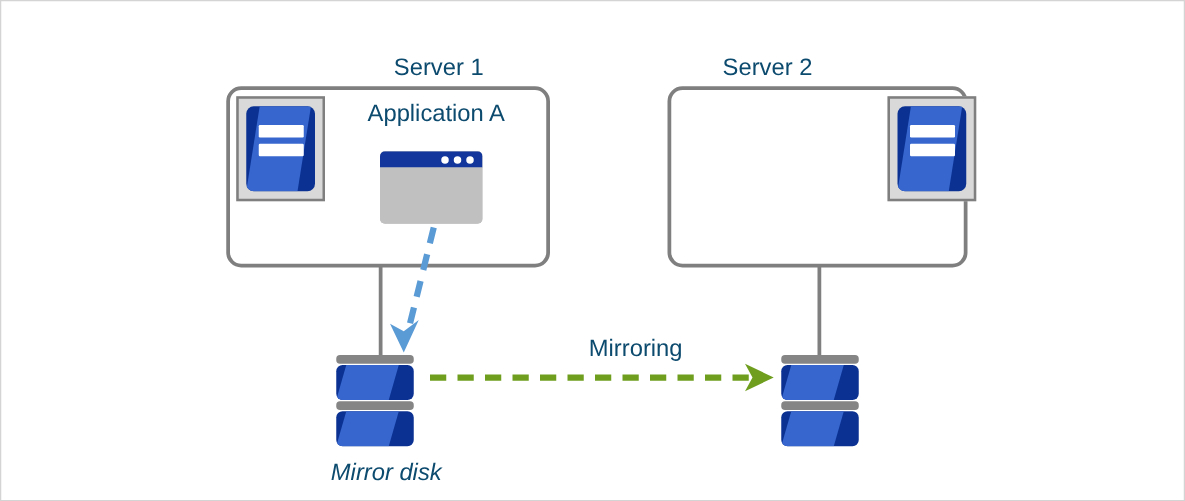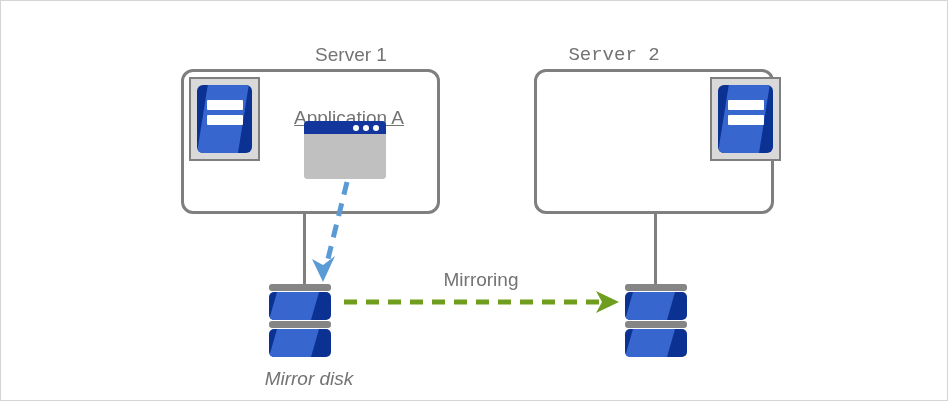--- a/index.html
+++ b/index.html
@@ -16,21 +16,21 @@
     height: 401px;
     background: #ffffff;
     border: 1px solid #d4d4d4;
     box-sizing: border-box;
     overflow: hidden;
   }
 
   
   .label {
     position: absolute;
-    color: #737373;
+    color: #0c4a6e;
     font-size: 19px;
     line-height: 22px;
     white-space: nowrap;
   }
   .label-center {
     text-align: center;
   }
 
   
   .server-box {
@@ -172,34 +172,34 @@
 
   <div class="server-box" style="left:180px; top:68px; width:259px; height:145px;"></div>
 
   <div class="server-icon" style="left:188px; top:76px; width:71px; height:84px;">
     <div class="tower">
       <div class="bar bar1"></div>
       <div class="bar bar2"></div>
     </div>
   </div>
 
-  <div class="label label-center" style="left:273px; top:106px; width:150px;text-decoration:underline;">Application  A</div>
+  <div class="label label-center" style="left:273px; top:80px; width:150px;">Application  A</div>
 
   <div class="app-window" style="left:303px; top:120px; width:82px; height:58px;">
     <div class="titlebar">
       <span class="dot dot1"></span>
       <span class="dot dot2"></span>
       <span class="dot dot3"></span>
     </div>
     <div class="body"></div>
   </div>
 
   <div class="connector" style="left:302px; top:212px; height:73px;"></div>
 
-  <div class="label label-center" style="left:553px; top:43px; width:120px;font-family:Liberation Mono, monospace;">Server 2</div>
+  <div class="label label-center" style="left:553px; top:43px; width:120px;">Server 2</div>
 
   <div class="server-box" style="left:533px; top:68px; width:240px; height:145px;"></div>
 
   <div class="server-icon" style="left:709px; top:76px; width:71px; height:84px;">
     <div class="tower">
       <div class="bar bar1"></div>
       <div class="bar bar2"></div>
     </div>
   </div>
 
@@ -214,21 +214,21 @@
 
   <div class="disk" style="left:624px; top:283px; width:62px; height:73px;">
     <div class="cap cap1"></div>
     <div class="slab slab1"></div>
     <div class="cap cap2"></div>
     <div class="slab slab2"></div>
   </div>
 
   <div class="label label-center" style="left:238px; top:367px; width:140px;font-style:italic;">Mirror disk</div>
 
-  <div class="label label-center" style="left:415px; top:268px; width:130px;">Mirroring</div>
+  <div class="label label-center" style="left:415px; top:268px; width:130px;text-align:right;">Mirroring</div>
 
   <svg class="overlay" viewBox="0 0 948 401" xmlns="http://www.w3.org/2000/svg">
 
     <line x1="346" y1="181" x2="325" y2="266" stroke="#5b9bd5" stroke-width="5" stroke-dasharray="13,9" stroke-linecap="butt"></line>
     <polygon points="322,281 311,258 322,264 334,255" fill="#5b9bd5"></polygon>
 
     <line x1="343" y1="301" x2="600" y2="301" stroke="#6f9e1f" stroke-width="5" stroke-dasharray="13,9" stroke-linecap="butt"></line>
     <polygon points="618,301 595,290 601,301 595,312" fill="#6f9e1f"></polygon>
   </svg>
 

